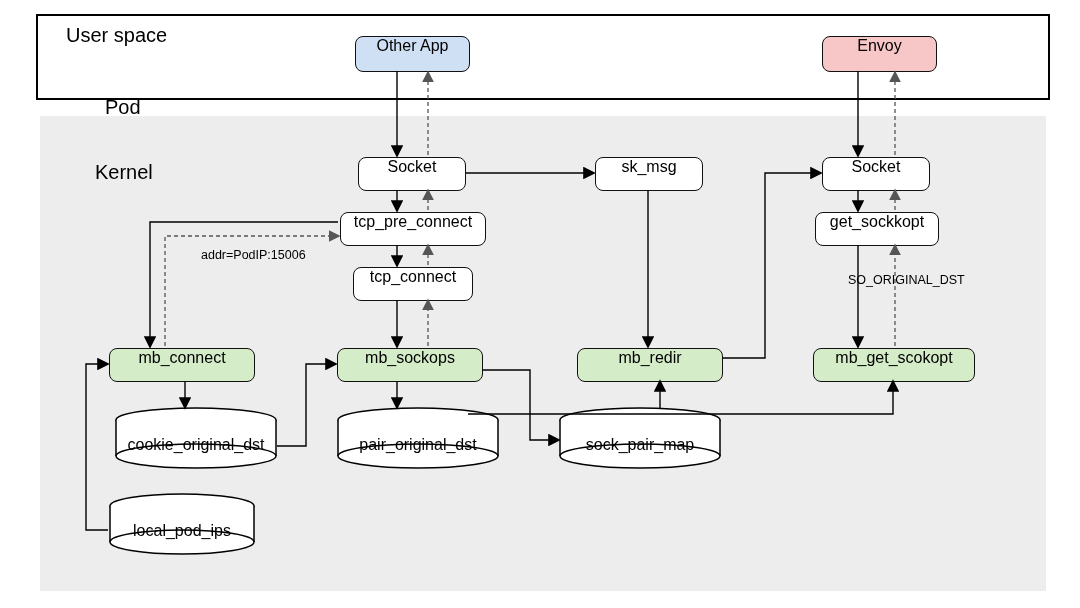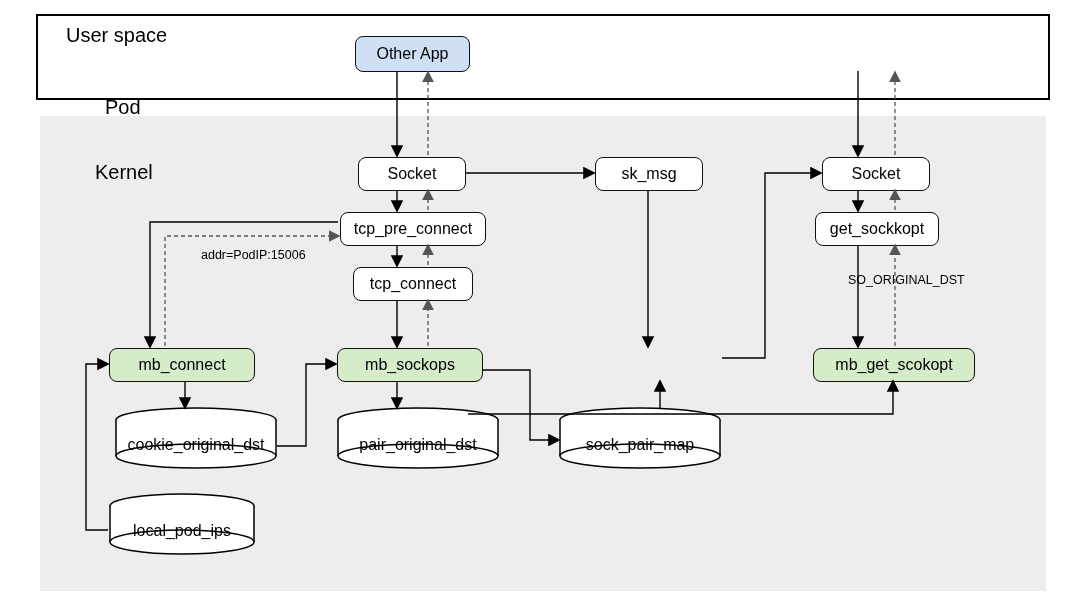--- a/index.html
+++ b/index.html
@@ -4,40 +4,43 @@
 <style>
   html,body{margin:0;padding:0;}
   body{
     width:1080px;height:608px;
     font-family:-apple-system,BlinkMacSystemFont,"Segoe UI",Helvetica,Arial,sans-serif;
     background:#fff;
     color:#000;
   }
   .stage{position:relative;width:1080px;height:608px;}
   .box{position:absolute;border:1.5px solid #111;background:#fff;border-radius:8px;
-       display:flex;align-items:center;justify-content:center;font-size:16px;}
+       display:flex;justify-content:center;font-size:16px;}
   .label{position:absolute;font-size:18px;}
   .small{font-size:12.5px;padding-left:34px;}
   svg{position:absolute;left:0;top:0;pointer-events:none;}
 </style>
 </head>
 <body>
 
 <div class="stage">
 
   <div style="position:absolute;left:40px;top:116px;width:1006px;height:475px;background:#ededed;"></div>
 
   <div style="position:absolute;left:36px;top:14px;width:1010px;height:82px;border:2px solid #000;background:#fff;"></div>
   <div class="label" style="left:66px;top:24px;font-size:20px;">User space</div>
   <div class="label" style="left:105px;top:48px;font-size:20px;margin-top:48px;">Pod</div>
 
   <div class="box" style="left:355px;top:36px;width:113px;height:34px;background:#cfe0f5;">
       <span>Other App</span>
     </div>
 
+  <div class="box" style="left:822px;top:36px;width:113px;height:34px;background:#f7c6c6;">
+      <span>Envoy</span>
+    </div>
 
   <div class="label" style="left:95px;top:149px;font-size:20px;margin-top:12px;">Kernel</div>
 
   <div class="box" style="left:358px;top:157px;width:106px;height:32px;">
       <span>Socket</span>
     </div>
 
   <div class="box" style="left:595px;top:157px;width:106px;height:32px;">
       <span>sk_msg</span>
     </div>
@@ -59,20 +62,23 @@
     </div>
 
   <div class="box" style="left:109px;top:348px;width:144px;height:32px;background:#d4ecc8;">
       <span>mb_connect</span>
     </div>
 
   <div class="box" style="left:337px;top:348px;width:144px;height:32px;background:#d4ecc8;">
       <span>mb_sockops</span>
     </div>
 
+  <div class="box" style="left:577px;top:348px;width:144px;height:32px;background:#d4ecc8;">
+      <span>mb_redir</span>
+    </div>
 
   <div class="box" style="left:813px;top:348px;width:160px;height:32px;background:#d4ecc8;">
       <span>mb_get_scokopt</span>
     </div>
 
   <div class="label small" style="left:167px;top:248px;">addr=PodIP:15006</div>
   <div class="label small" style="left:814px;top:273px;">SO_ORIGINAL_DST</div>
 
   <svg width="1080" height="608">
     <defs>

